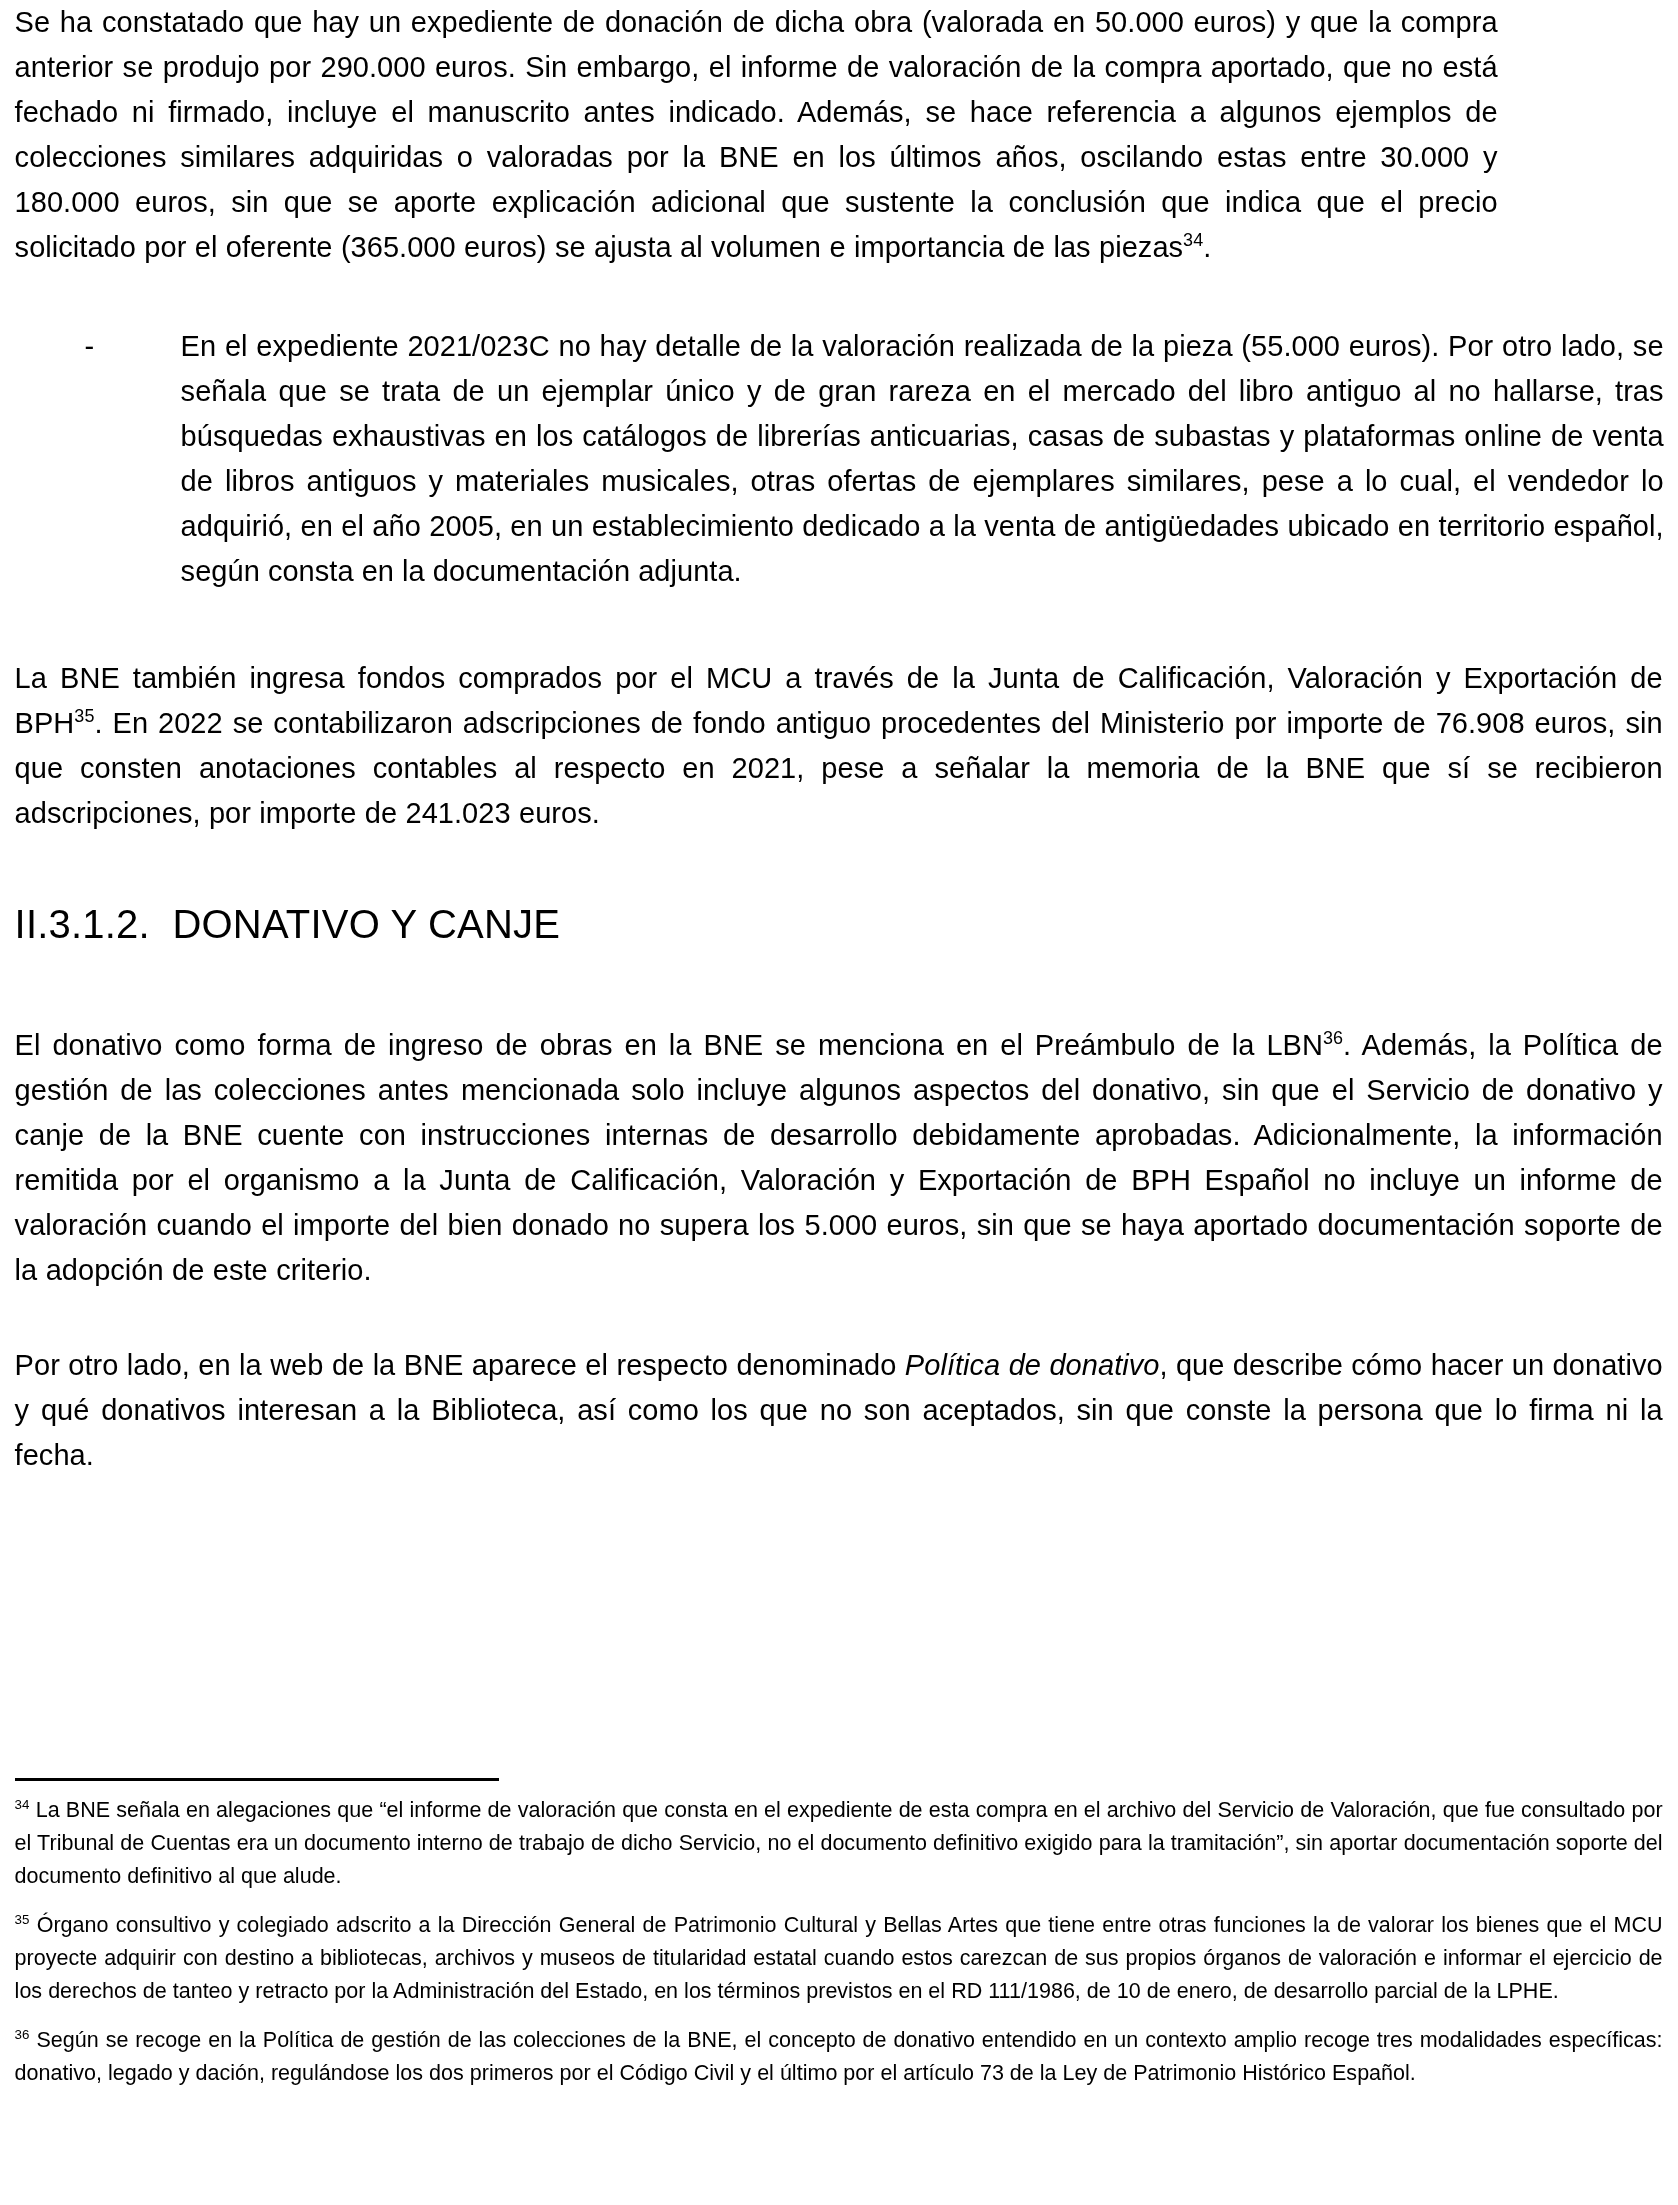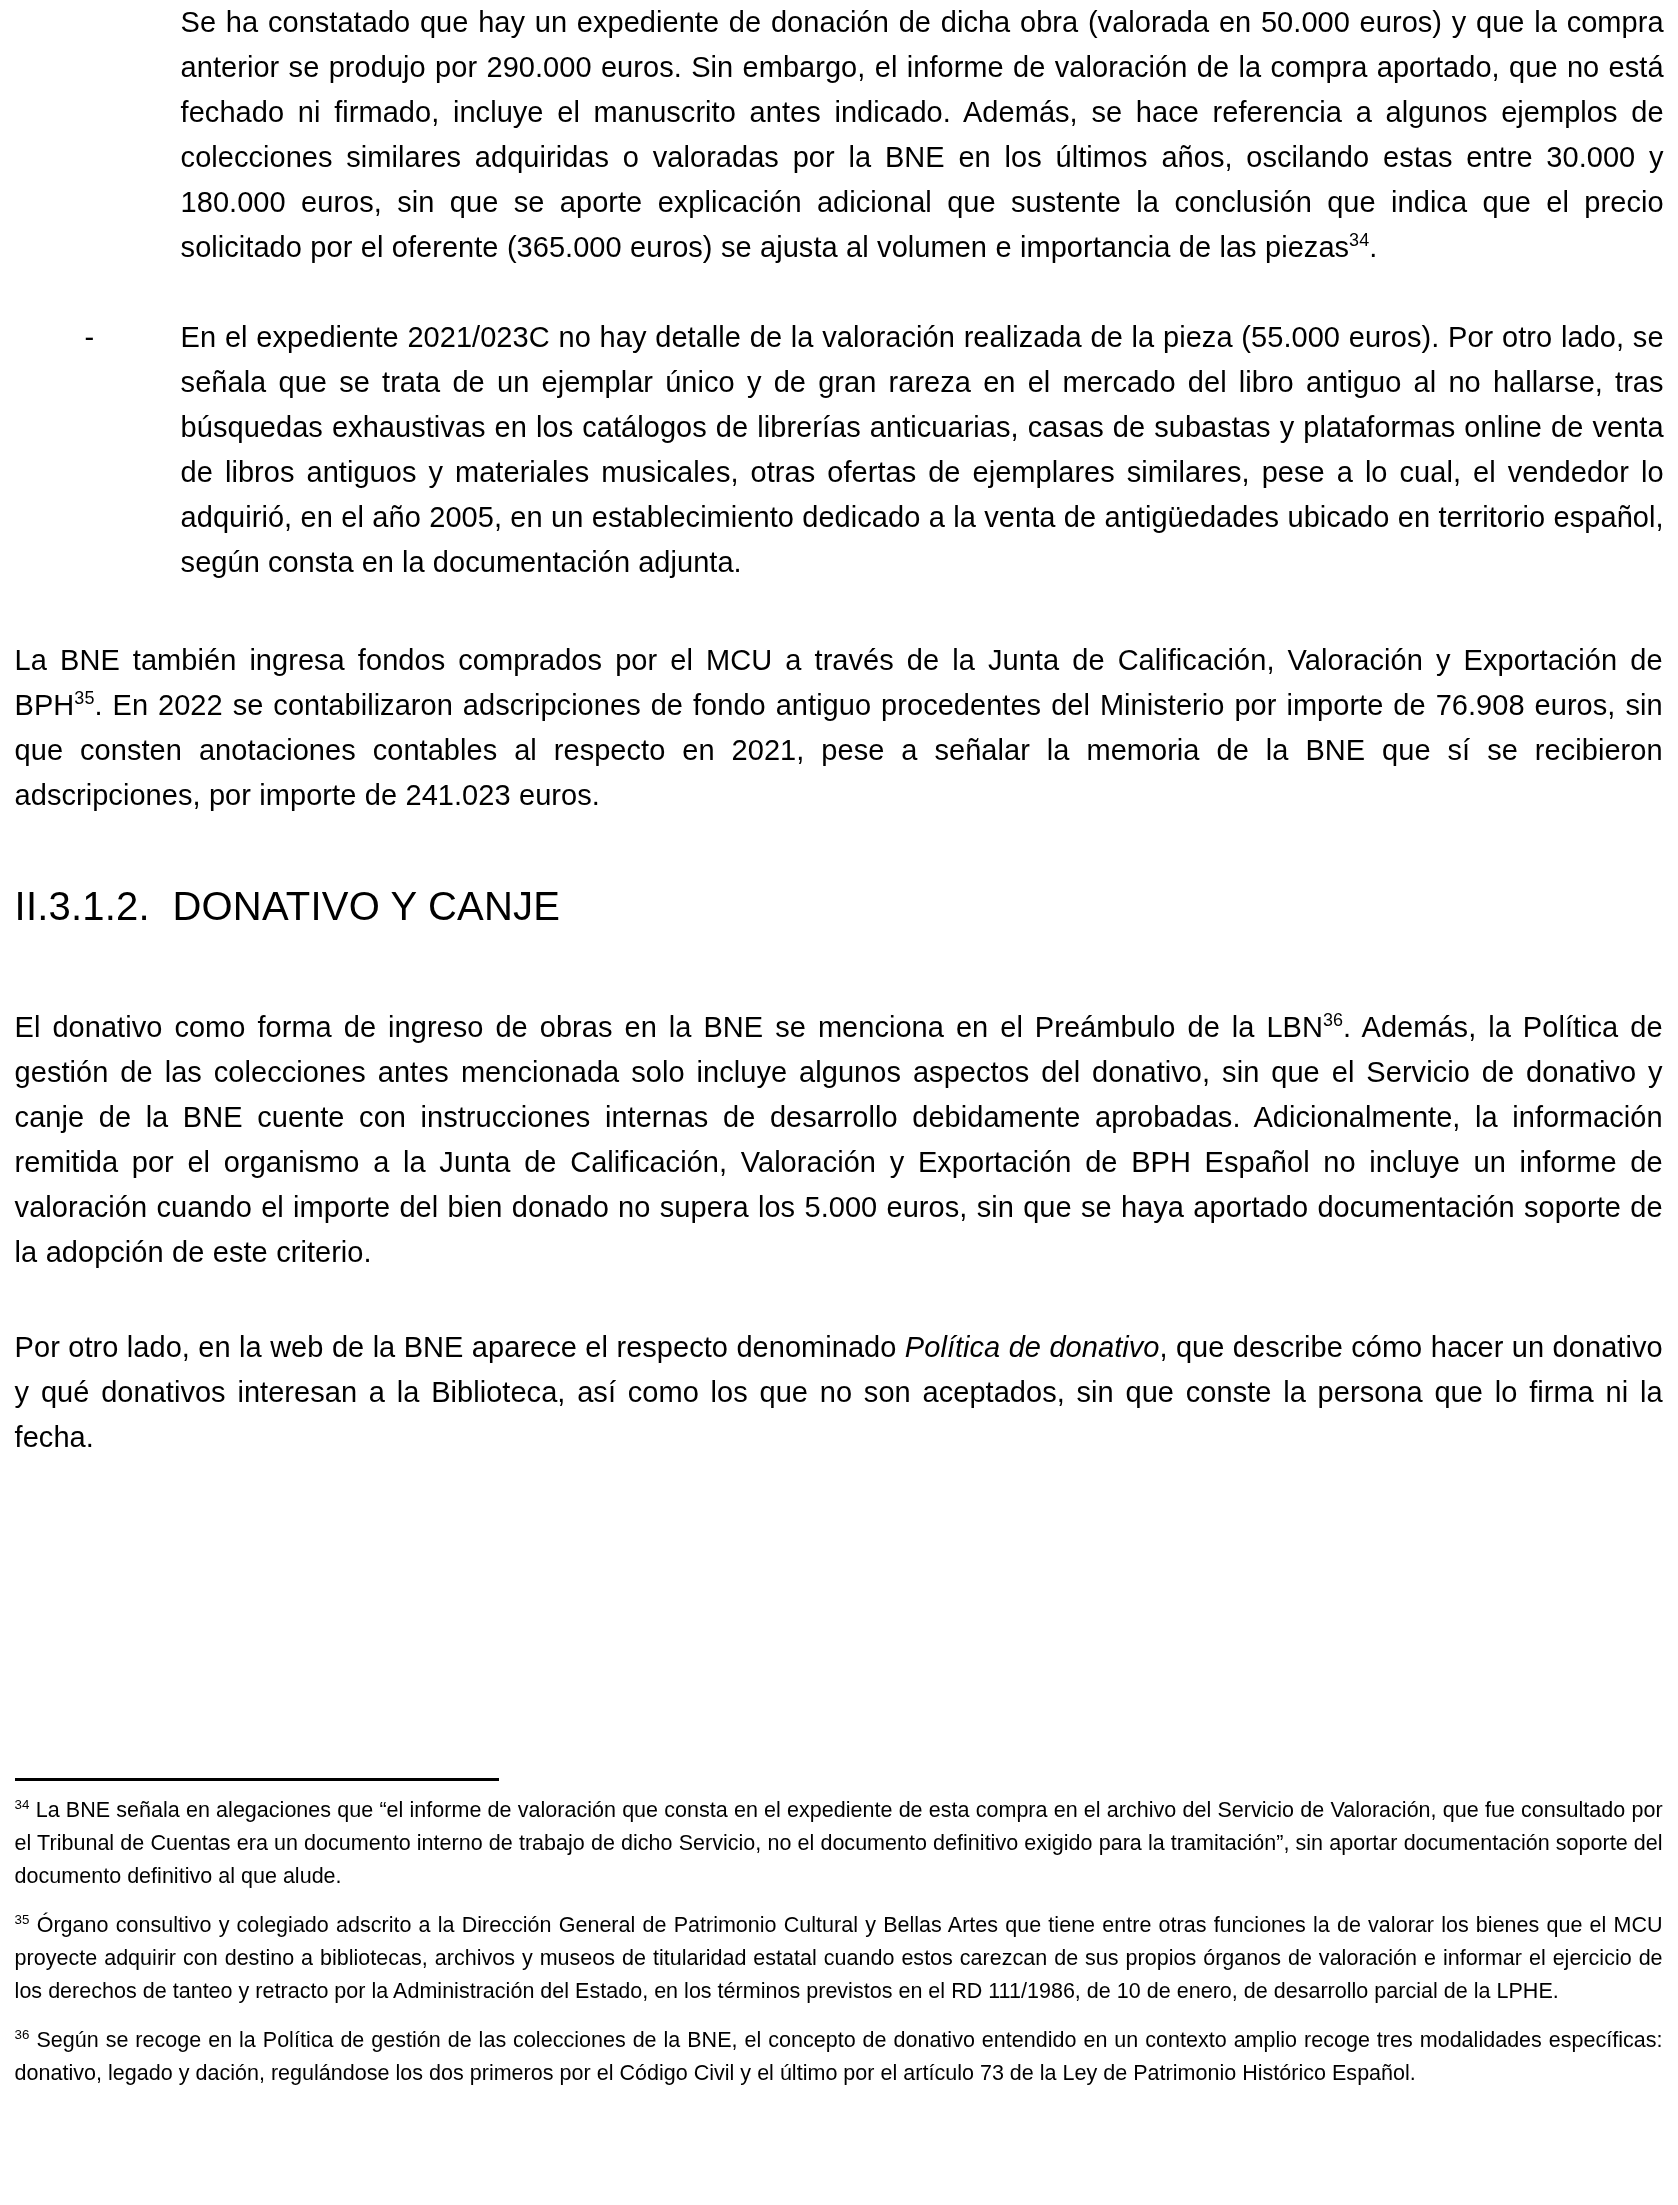--- a/index.html
+++ b/index.html
@@ -29,21 +29,20 @@
   p.para {
     margin: 0;
     font-size: 29px;
     line-height: 45px;
     text-align: justify;
     text-justify: inter-word;
     letter-spacing: 0.04px;
     word-spacing: 0.3px;
   }
   p.para.indented {
-    margin-left: 166px;
     width: 1483px;
   }
   .gap-sm { height: 18px; }
   .gap-md { height: 28px; }
   .gap-lg { height: 42px; }
   .gap-xl { height: 50px; }
 
   
   .bullet-row {
     display: block;
@@ -53,21 +52,21 @@
   }
   .bullet-mark {
     position: absolute;
     left: 0;
     top: 0;
     font-size: 29px;
     line-height: 45px;
     width: 32px;
   }
   .bullet-text {
-    margin: 3px;
+    margin: 12px;
     margin-left: 96px;
     width: 1483px;
     font-size: 29px;
     line-height: 45px;
     text-align: justify;
     text-justify: inter-word;
     letter-spacing: 0.04px;
   }
 
   

